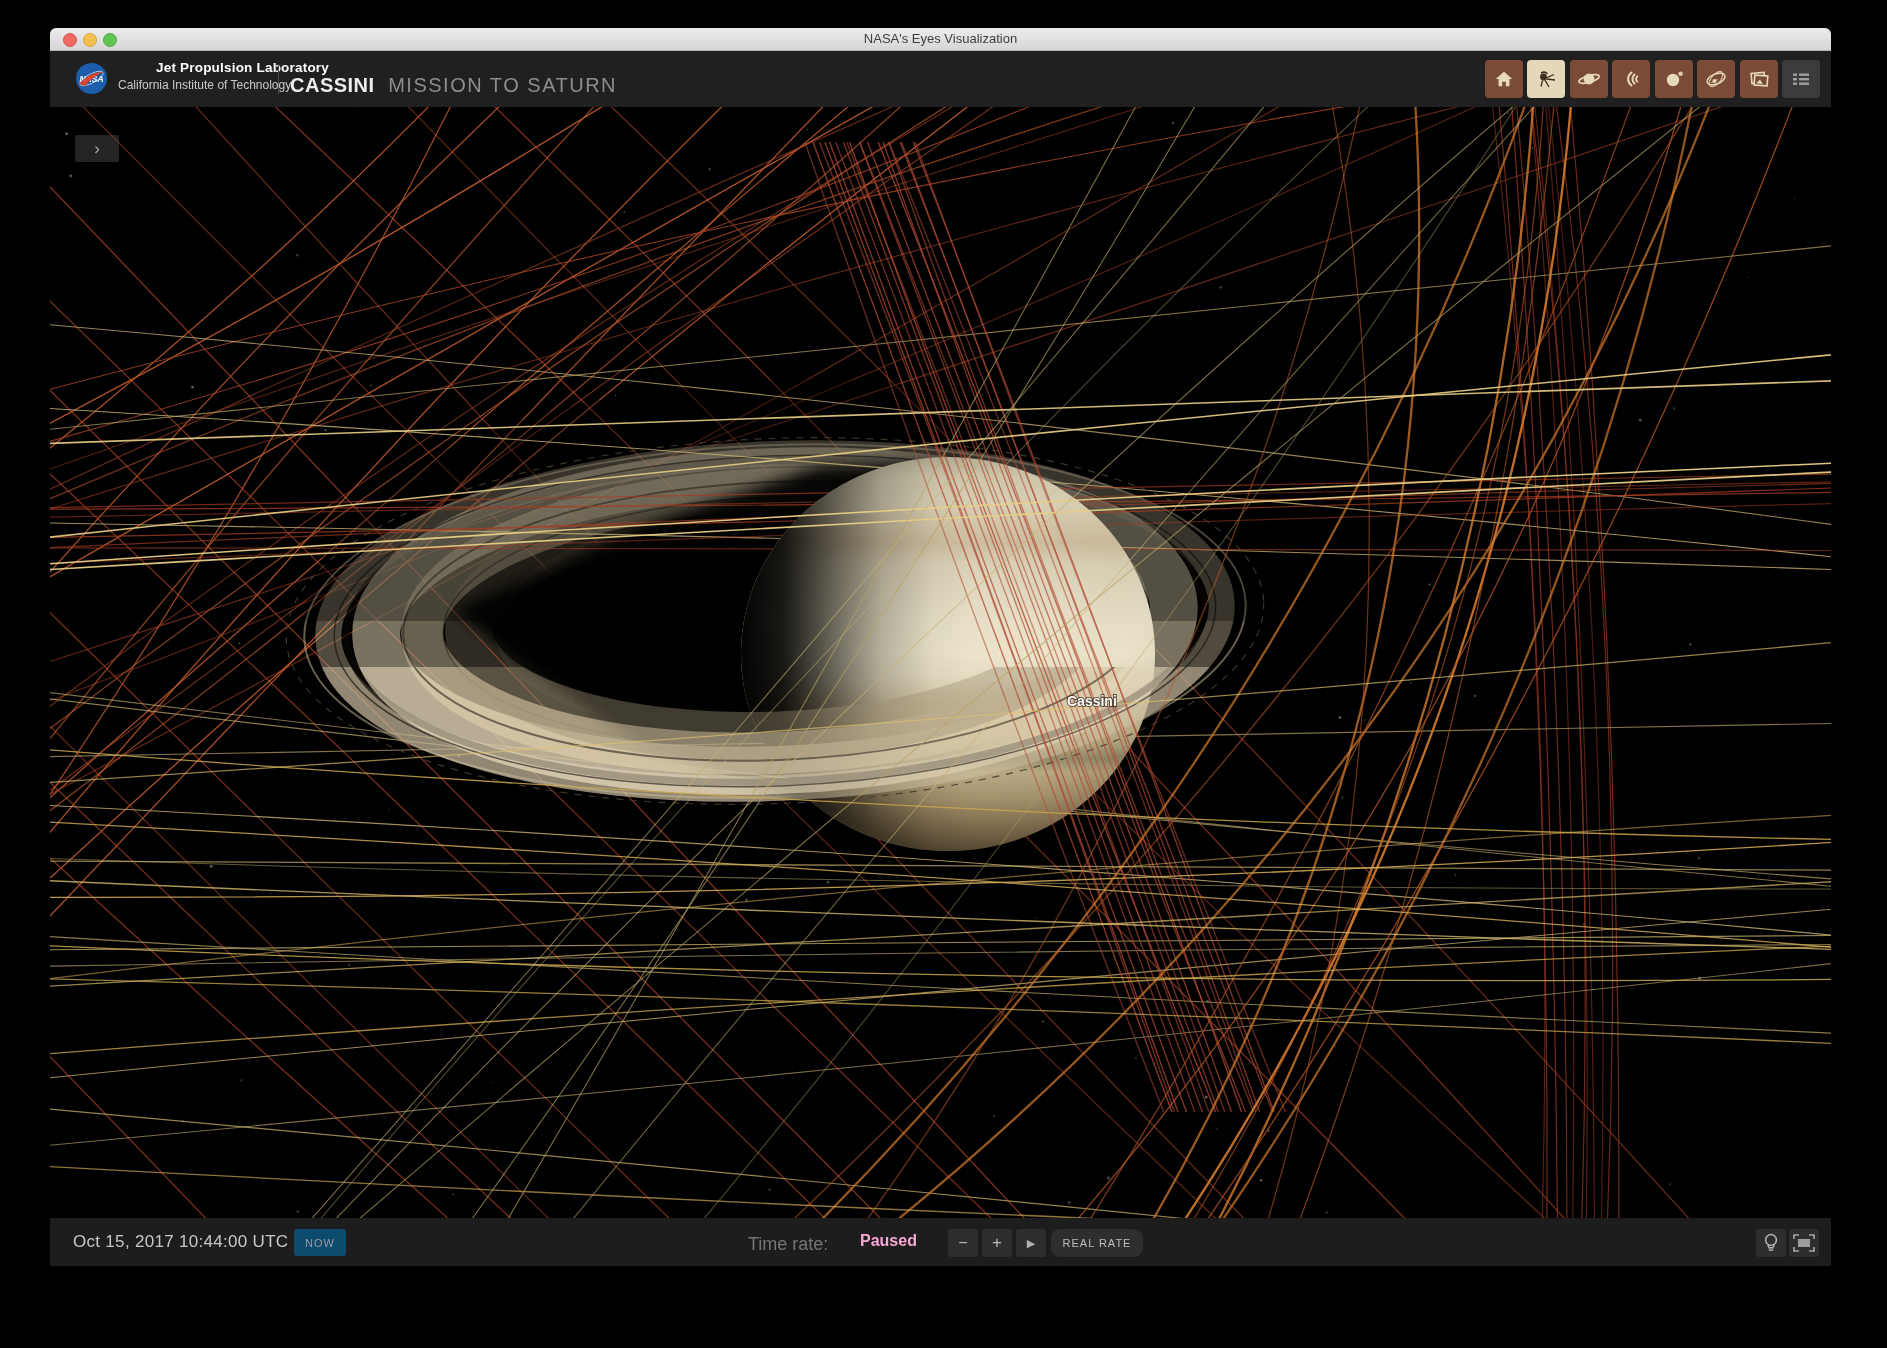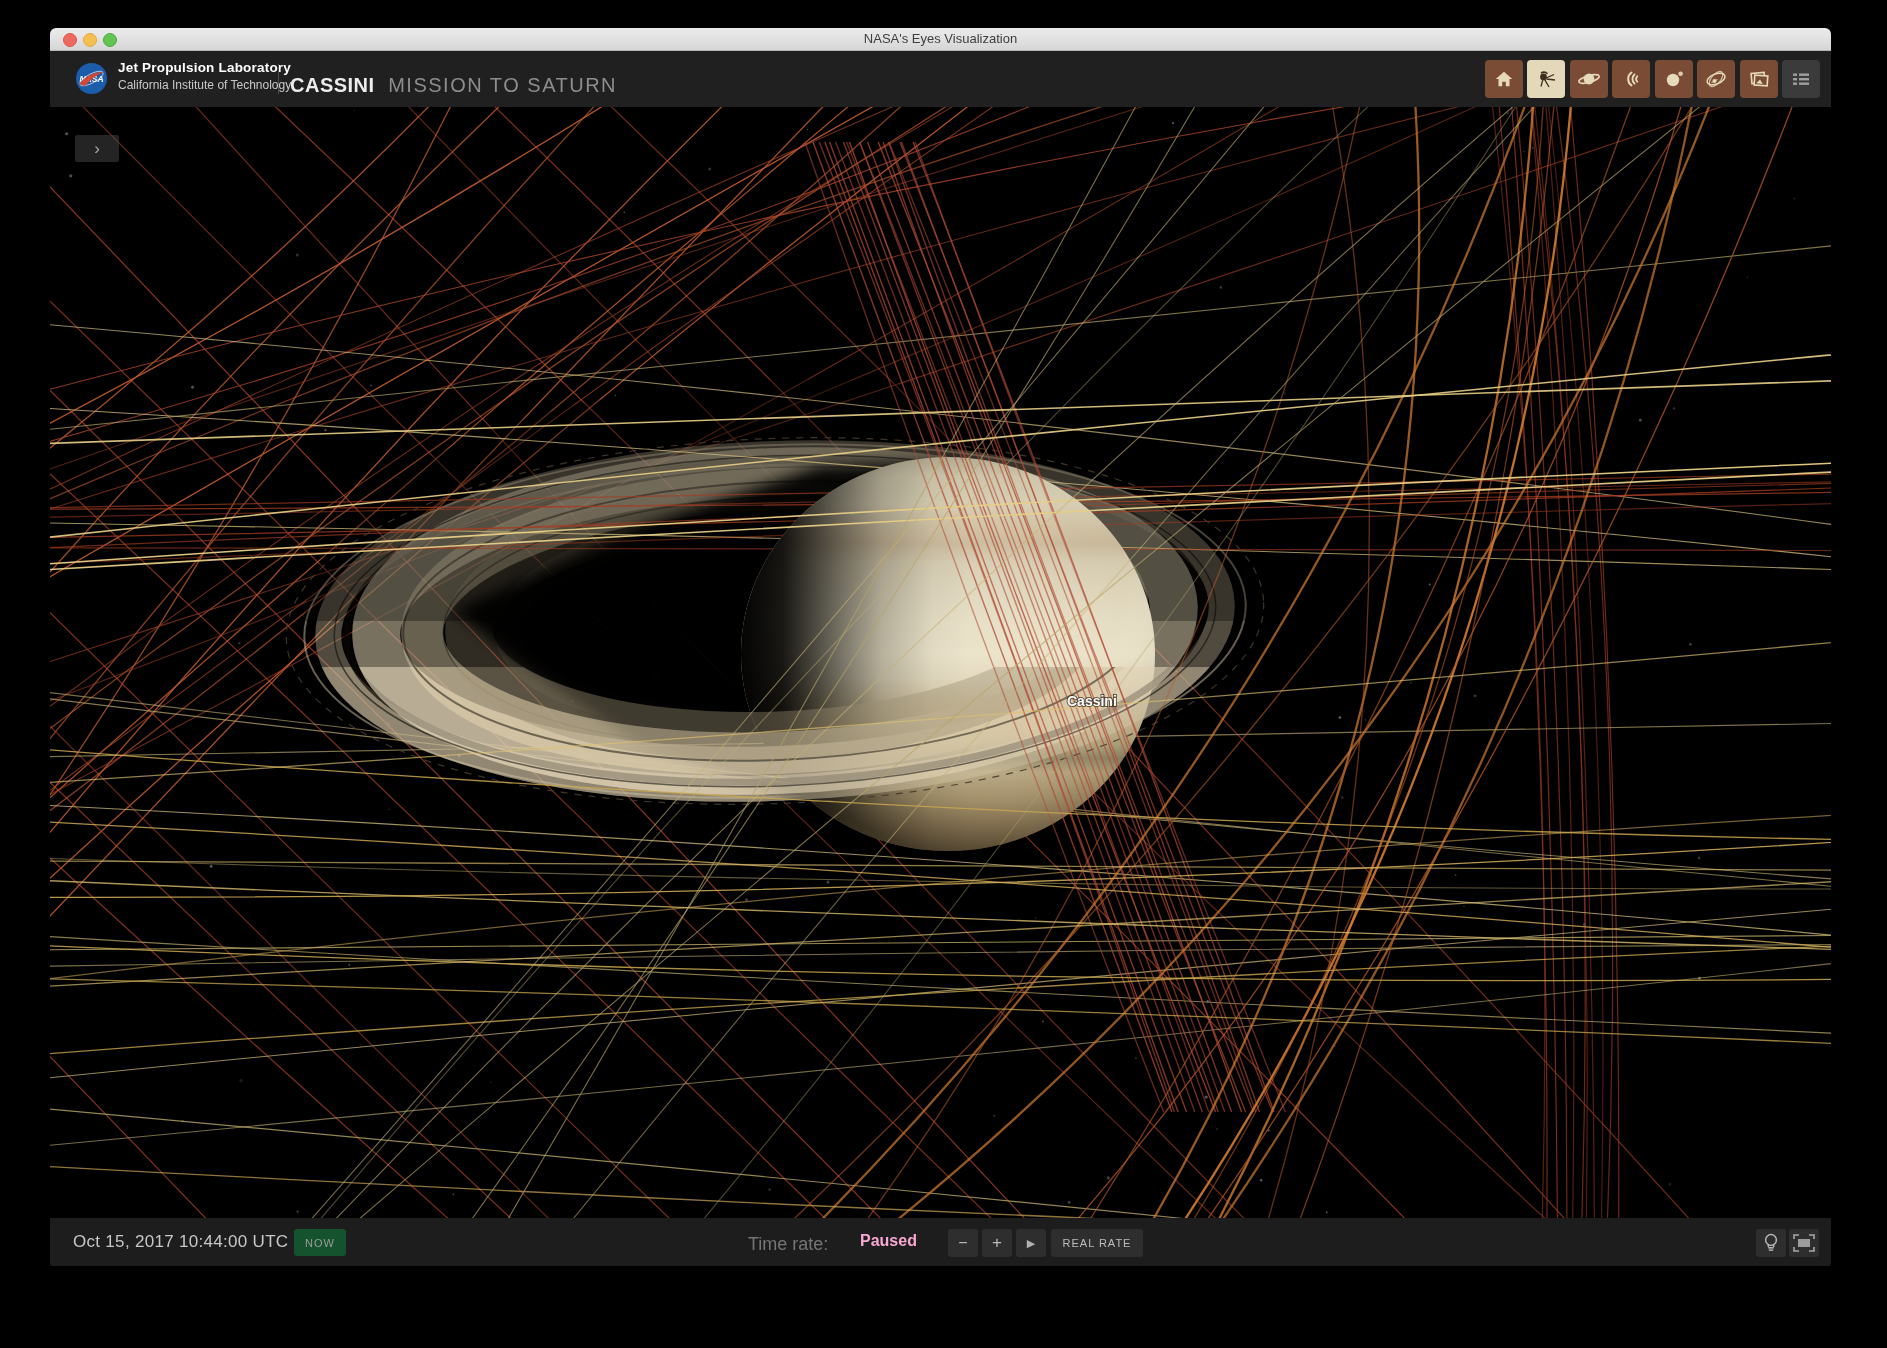--- a/index.html
+++ b/index.html
@@ -12,49 +12,49 @@
   .tl{position:absolute;top:5px;width:12px;height:12px;border-radius:50%;}
   .tl.red{left:13px;background:#ee6a5f;border:.5px solid #d95750;}
   .tl.yellow{left:33px;background:#f5bf4f;border:.5px solid #dfa63d;}
   .tl.green{left:53px;background:#61c554;border:.5px solid #52a83e;}
   .titlebar .title{position:absolute;left:0;right:0;top:0;line-height:22px;text-align:center;
     font-size:13px;color:#3e3e3e;}
   
   .header{position:relative;height:56px;background:#202020;}
   .nasa-logo{position:absolute;left:26px;top:12px;width:31px;height:31px;}
   .org{position:absolute;left:68px;top:9px;}
-  .org .l1{font-size:13.5px;font-weight:bold;color:#fff;letter-spacing:.2px;}
+  .org .l1{font-size:13.5px;font-weight:bold;color:#fff;letter-spacing:.2px;margin-left:38px;}
   .org .l2{font-size:12px;color:#c9c9c9;margin-top:3px;}
   .hdr-divider{position:absolute;left:228px;top:13px;width:1px;height:30px;background:#4a4a4a;}
   .mission{position:absolute;left:240px;top:15px;font-size:20px;margin-top:8px;}
   .mission .name{font-weight:bold;color:#ededed;letter-spacing:.5px;}
   .mission .sub{color:#8d8d8d;letter-spacing:1.5px;margin-left:8px;font-weight:normal;}
   .toolbar{position:absolute;right:11px;top:9px;height:38px;display:flex;gap:4.5px;}
   .tb-btn{width:38px;height:38px;border-radius:4px;background:#7a4c36;display:flex;
     align-items:center;justify-content:center;cursor:pointer;}
   .tb-btn.active{background:#e3d8ba;}
   .tb-btn.alt{background:#3b3b3b;}
   
   .viewport{position:relative;height:1111px;background:#000;overflow:hidden;}
   .panel-toggle{position:absolute;left:25px;top:28px;width:44px;height:27px;
     background:rgba(72,72,72,.5);border-radius:2px;color:#a9a9a9;font-size:17px;
     display:flex;align-items:center;justify-content:center;cursor:pointer;z-index:5;}
   
   .timebar{position:relative;height:49px;background:#1d1d1d;}
   .datetime{position:absolute;left:23px;top:14px;font-size:17px;color:#c8c8c8;letter-spacing:.3px;}
   .btn{position:absolute;background:#2e2e2e;border:none;border-radius:3px;color:#9c9c9c;
     cursor:pointer;font-family:"Liberation Sans", sans-serif;}
-  .now-btn{left:244px;top:11px;width:52px;height:27px;font-size:11px;letter-spacing:1px;background:#14532d;}
+  .now-btn{left:244px;top:11px;width:52px;height:27px;font-size:11px;letter-spacing:1px;background:#0c4a6e;}
   .rate-label{position:absolute;left:698px;top:16px;font-size:18px;color:#757575;}
   .rate-value{position:absolute;left:810px;top:14px;font-size:16px;color:#f9a8d4;font-weight:bold;}
   .step-btn{top:11px;width:30px;height:28px;font-size:16px;color:#bcbcbc;padding:0;}
   .dec-btn{left:898px;}
   .inc-btn{left:932px;font-size:17px;}
   .play-btn{left:966px;font-size:11px;color:#b2b2b2;}
-  .realrate-btn{left:1001px;top:11px;width:92px;height:28px;font-size:11px;letter-spacing:1px;color:#bdbdbd;}
+  .realrate-btn{left:1001px;top:11px;width:92px;height:28px;font-size:11px;letter-spacing:1px;color:#bdbdbd;border-radius:9px;}
   .icon-btn{top:11px;width:30px;height:28px;display:flex;align-items:center;justify-content:center;padding:0;}
   .bulb-btn{left:1706px;}
   .fs-btn{left:1739px;}
 </style>
 </head>
 <body>
 
 <div class="window">
 
   <div class="titlebar">

